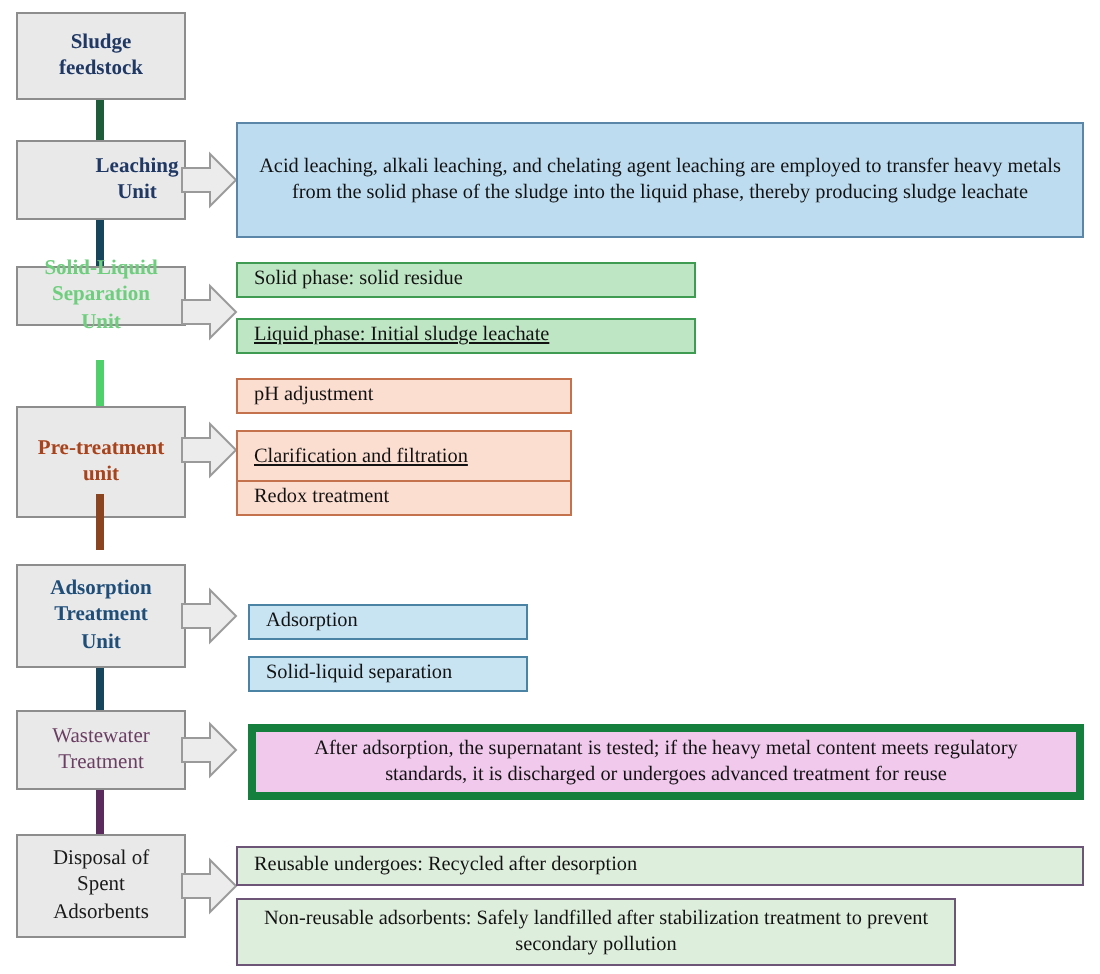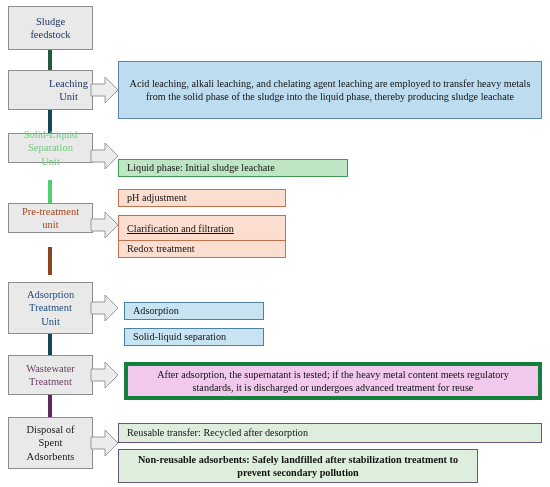--- a/index.html
+++ b/index.html
@@ -26,21 +26,21 @@
   
   .stage-box {
     position: absolute;
     box-sizing: border-box;
     background: #e9e9e9;
     border: 1px solid #8d8d8d;
     display: flex;
     align-items: center;
     justify-content: center;
     text-align: center;
-    font-weight: normal;
+    font-weight: bold;
     font-size: 10.5px;
     line-height: 1.28;
     padding: 2px 4px;
     color: #1f3864;
   }
   .stage-box.plain {
     font-weight: normal;
     font-size: 10.5px;
     color: #1a1a1a;
   }
@@ -124,27 +124,30 @@
   <div class="stage-box" style="left:8px; top:133px; width:85px; height:30px; color:#6fce7e;">
     <span style="white-space:pre-line;">Solid-Liquid
 Separation
 Unit</span>
   </div>
 
   <svg class="arrow-svg" style="left:91px; top:142px;" width="28" height="28" viewBox="0 0 28 28">
     <polygon points="0,8 14,8 14,1 27,14 14,27 14,20 0,20" fill="#ececec" stroke="#9a9a9a" stroke-width="1"></polygon>
   </svg>
 
-  <div class="info-box green" style="left:118px; top:159px; width:230px; height:18px;">
+  <div class="info-box green" style="left:118px; top:131px; width:230px; height:18px;">
+    <span>Solid phase: solid residue</span>
+  </div>
+  <div class="info-box green" style="left:118px; top:159px; width:230px; height:18px;text-decoration:underline;">
     <span>Liquid phase: Initial sludge leachate</span>
   </div>
 
   <div class="connector" style="left:48px; top:180px; height:23px; background:#4fd06a;"></div>
 
-  <div class="stage-box" style="left:8px; top:203px; width:85px; height:30px; color:#a8431c;">
+  <div class="stage-box" style="left:8px; top:203px; width:85px; height:56px; color:#a8431c;">
     <span style="white-space:pre-line;">Pre-treatment
 unit</span>
   </div>
 
   <svg class="arrow-svg" style="left:91px; top:211px;" width="28" height="28" viewBox="0 0 28 28">
     <polygon points="0,8 14,8 14,1 27,14 14,27 14,20 0,20" fill="#ececec" stroke="#9a9a9a" stroke-width="1"></polygon>
   </svg>
 
   <div class="info-box peach" style="left:118px; top:189px; width:168px; height:18px;">
     <span>pH adjustment</span>
@@ -196,19 +199,19 @@
     <span style="white-space:pre-line;">Disposal of
 Spent
 Adsorbents</span>
   </div>
 
   <svg class="arrow-svg" style="left:91px; top:429px;" width="28" height="28" viewBox="0 0 28 28">
     <polygon points="0,8 14,8 14,1 27,14 14,27 14,20 0,20" fill="#ececec" stroke="#9a9a9a" stroke-width="1"></polygon>
   </svg>
 
   <div class="info-box palegreen" style="left:118px; top:423px; width:424px; height:20px;">
-    <span>Reusable transfer: Recycled after desorption</span>
-  </div>
-  <div class="info-box palegreen" style="left:118px; top:449px; width:360px; height:34px;font-weight:bold;">
+    <span>Reusable undergoes: Recycled after desorption</span>
+  </div>
+  <div class="info-box palegreen" style="left:118px; top:449px; width:360px; height:34px;">
     <span>Non-reusable adsorbents: Safely landfilled after stabilization treatment to prevent secondary pollution</span>
   </div>
 
 </div>
 
 </body></html>

